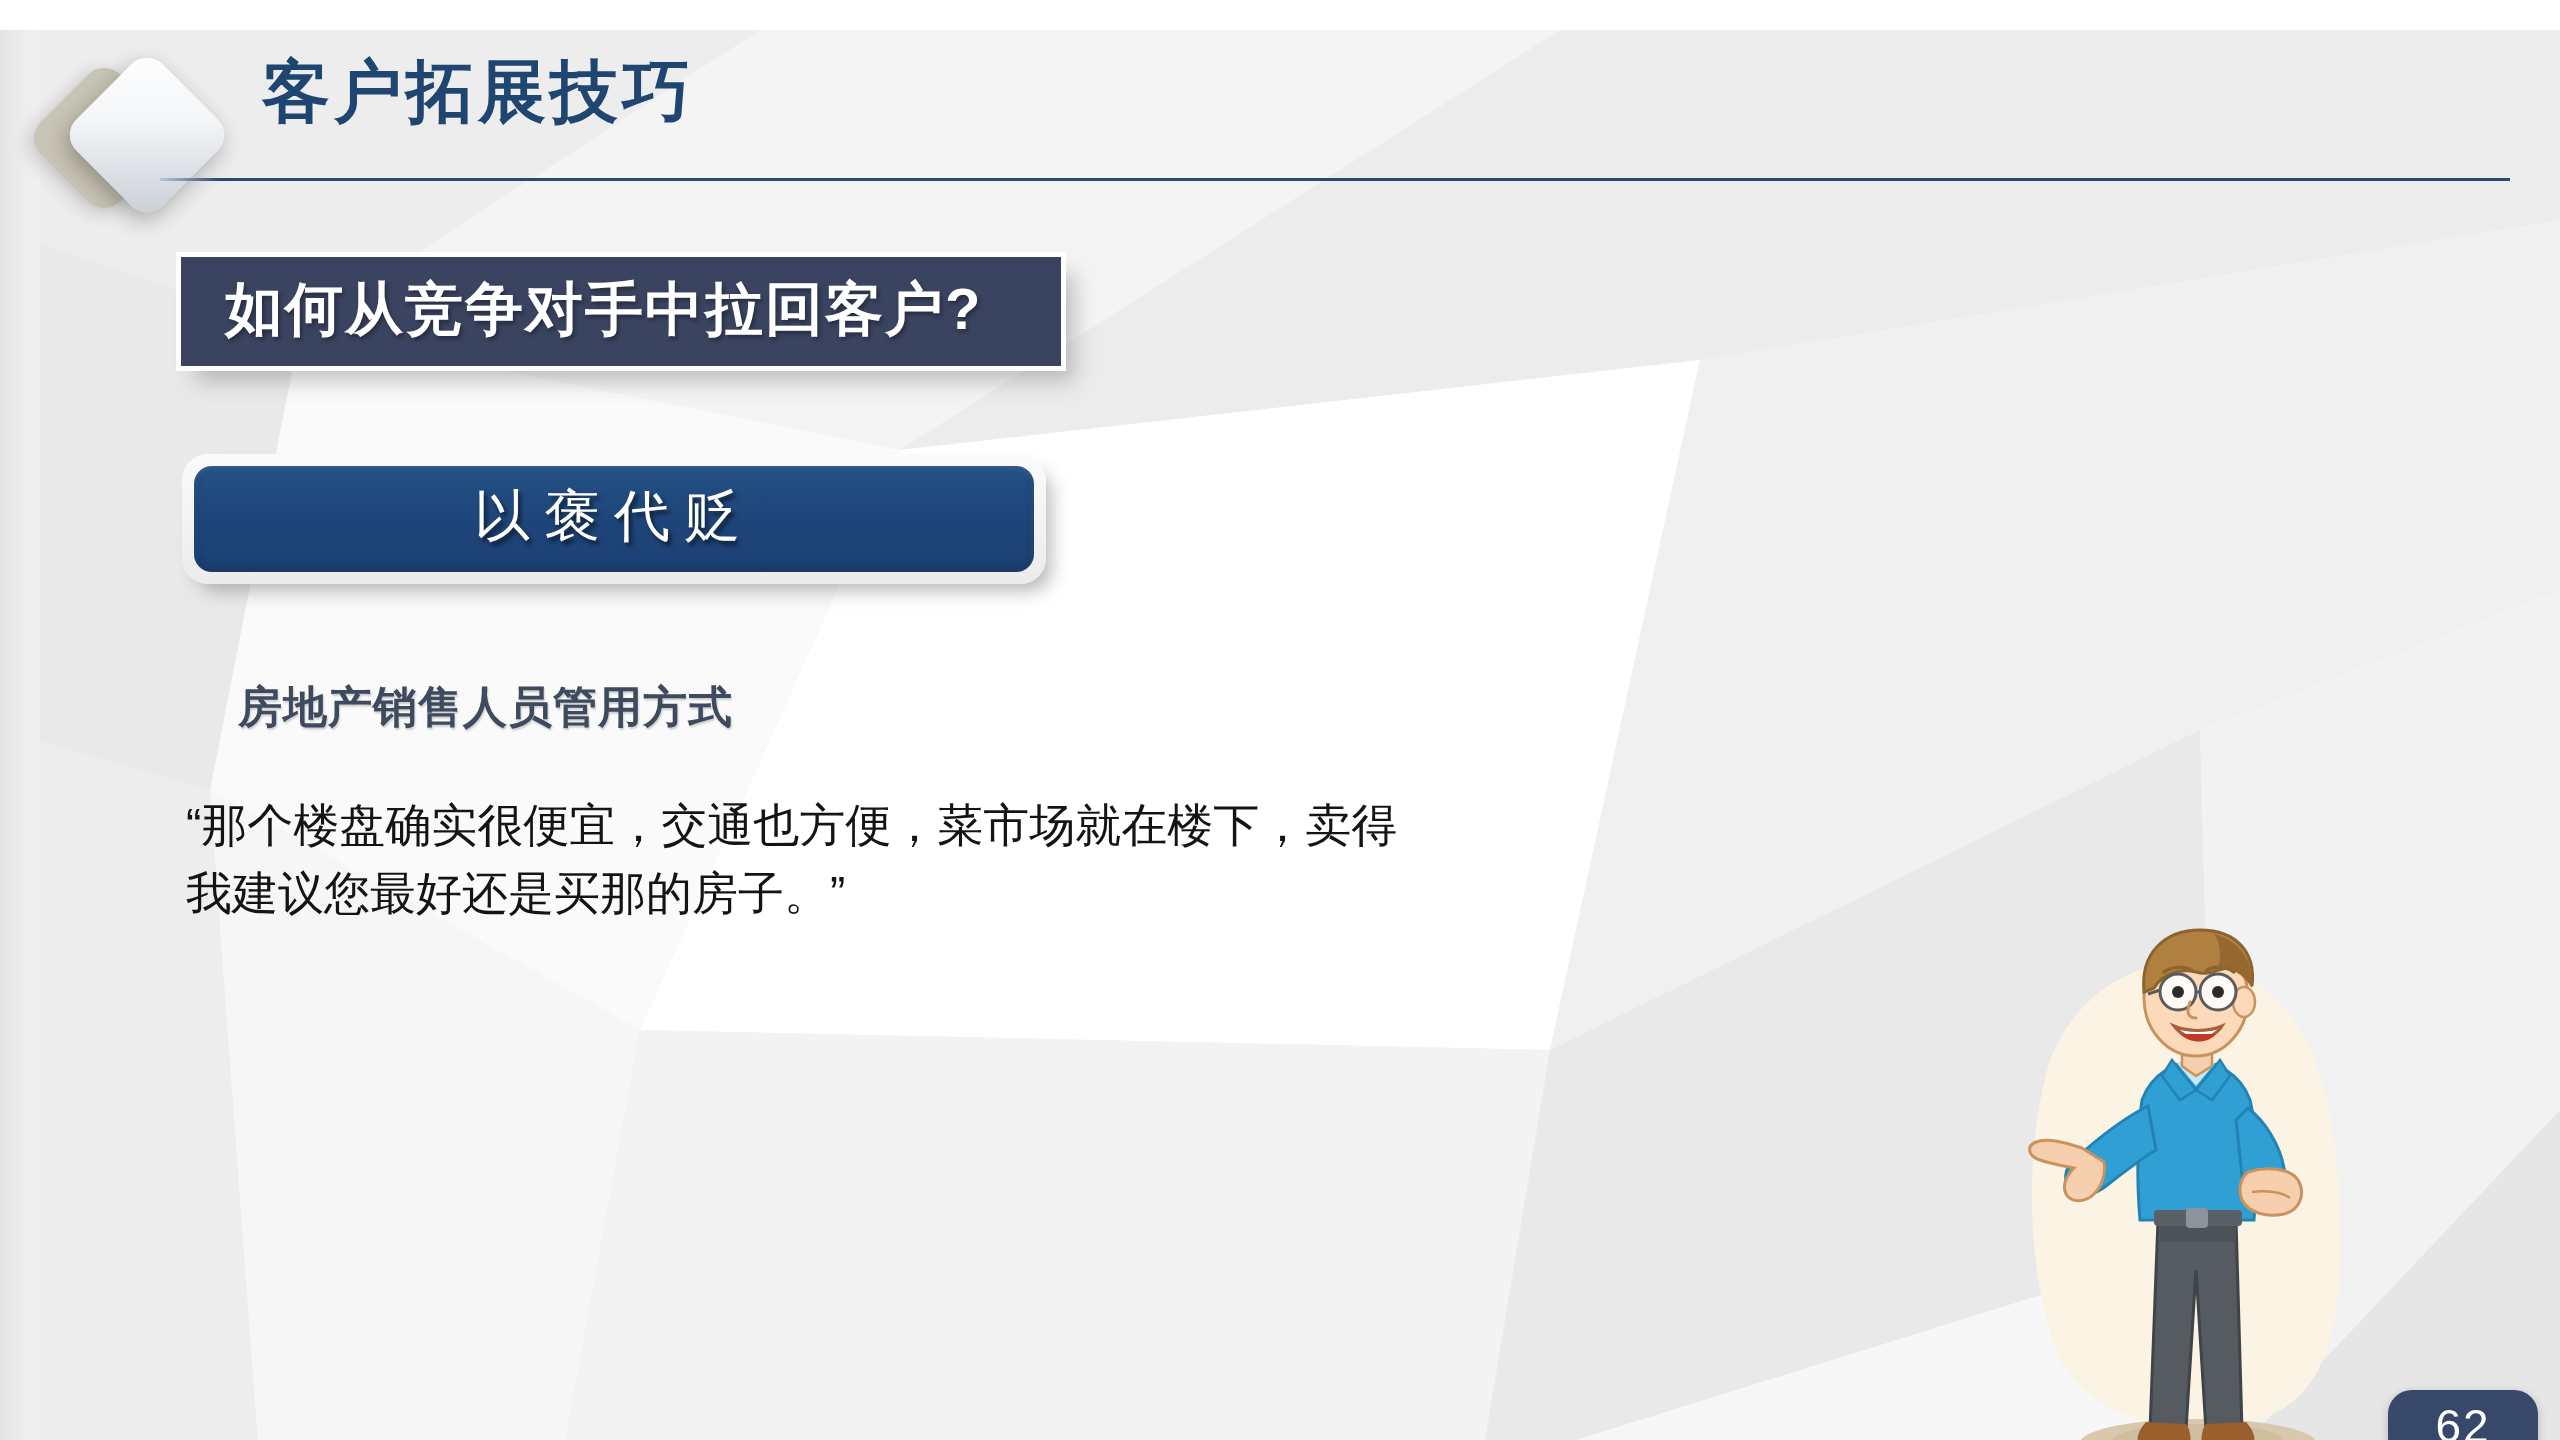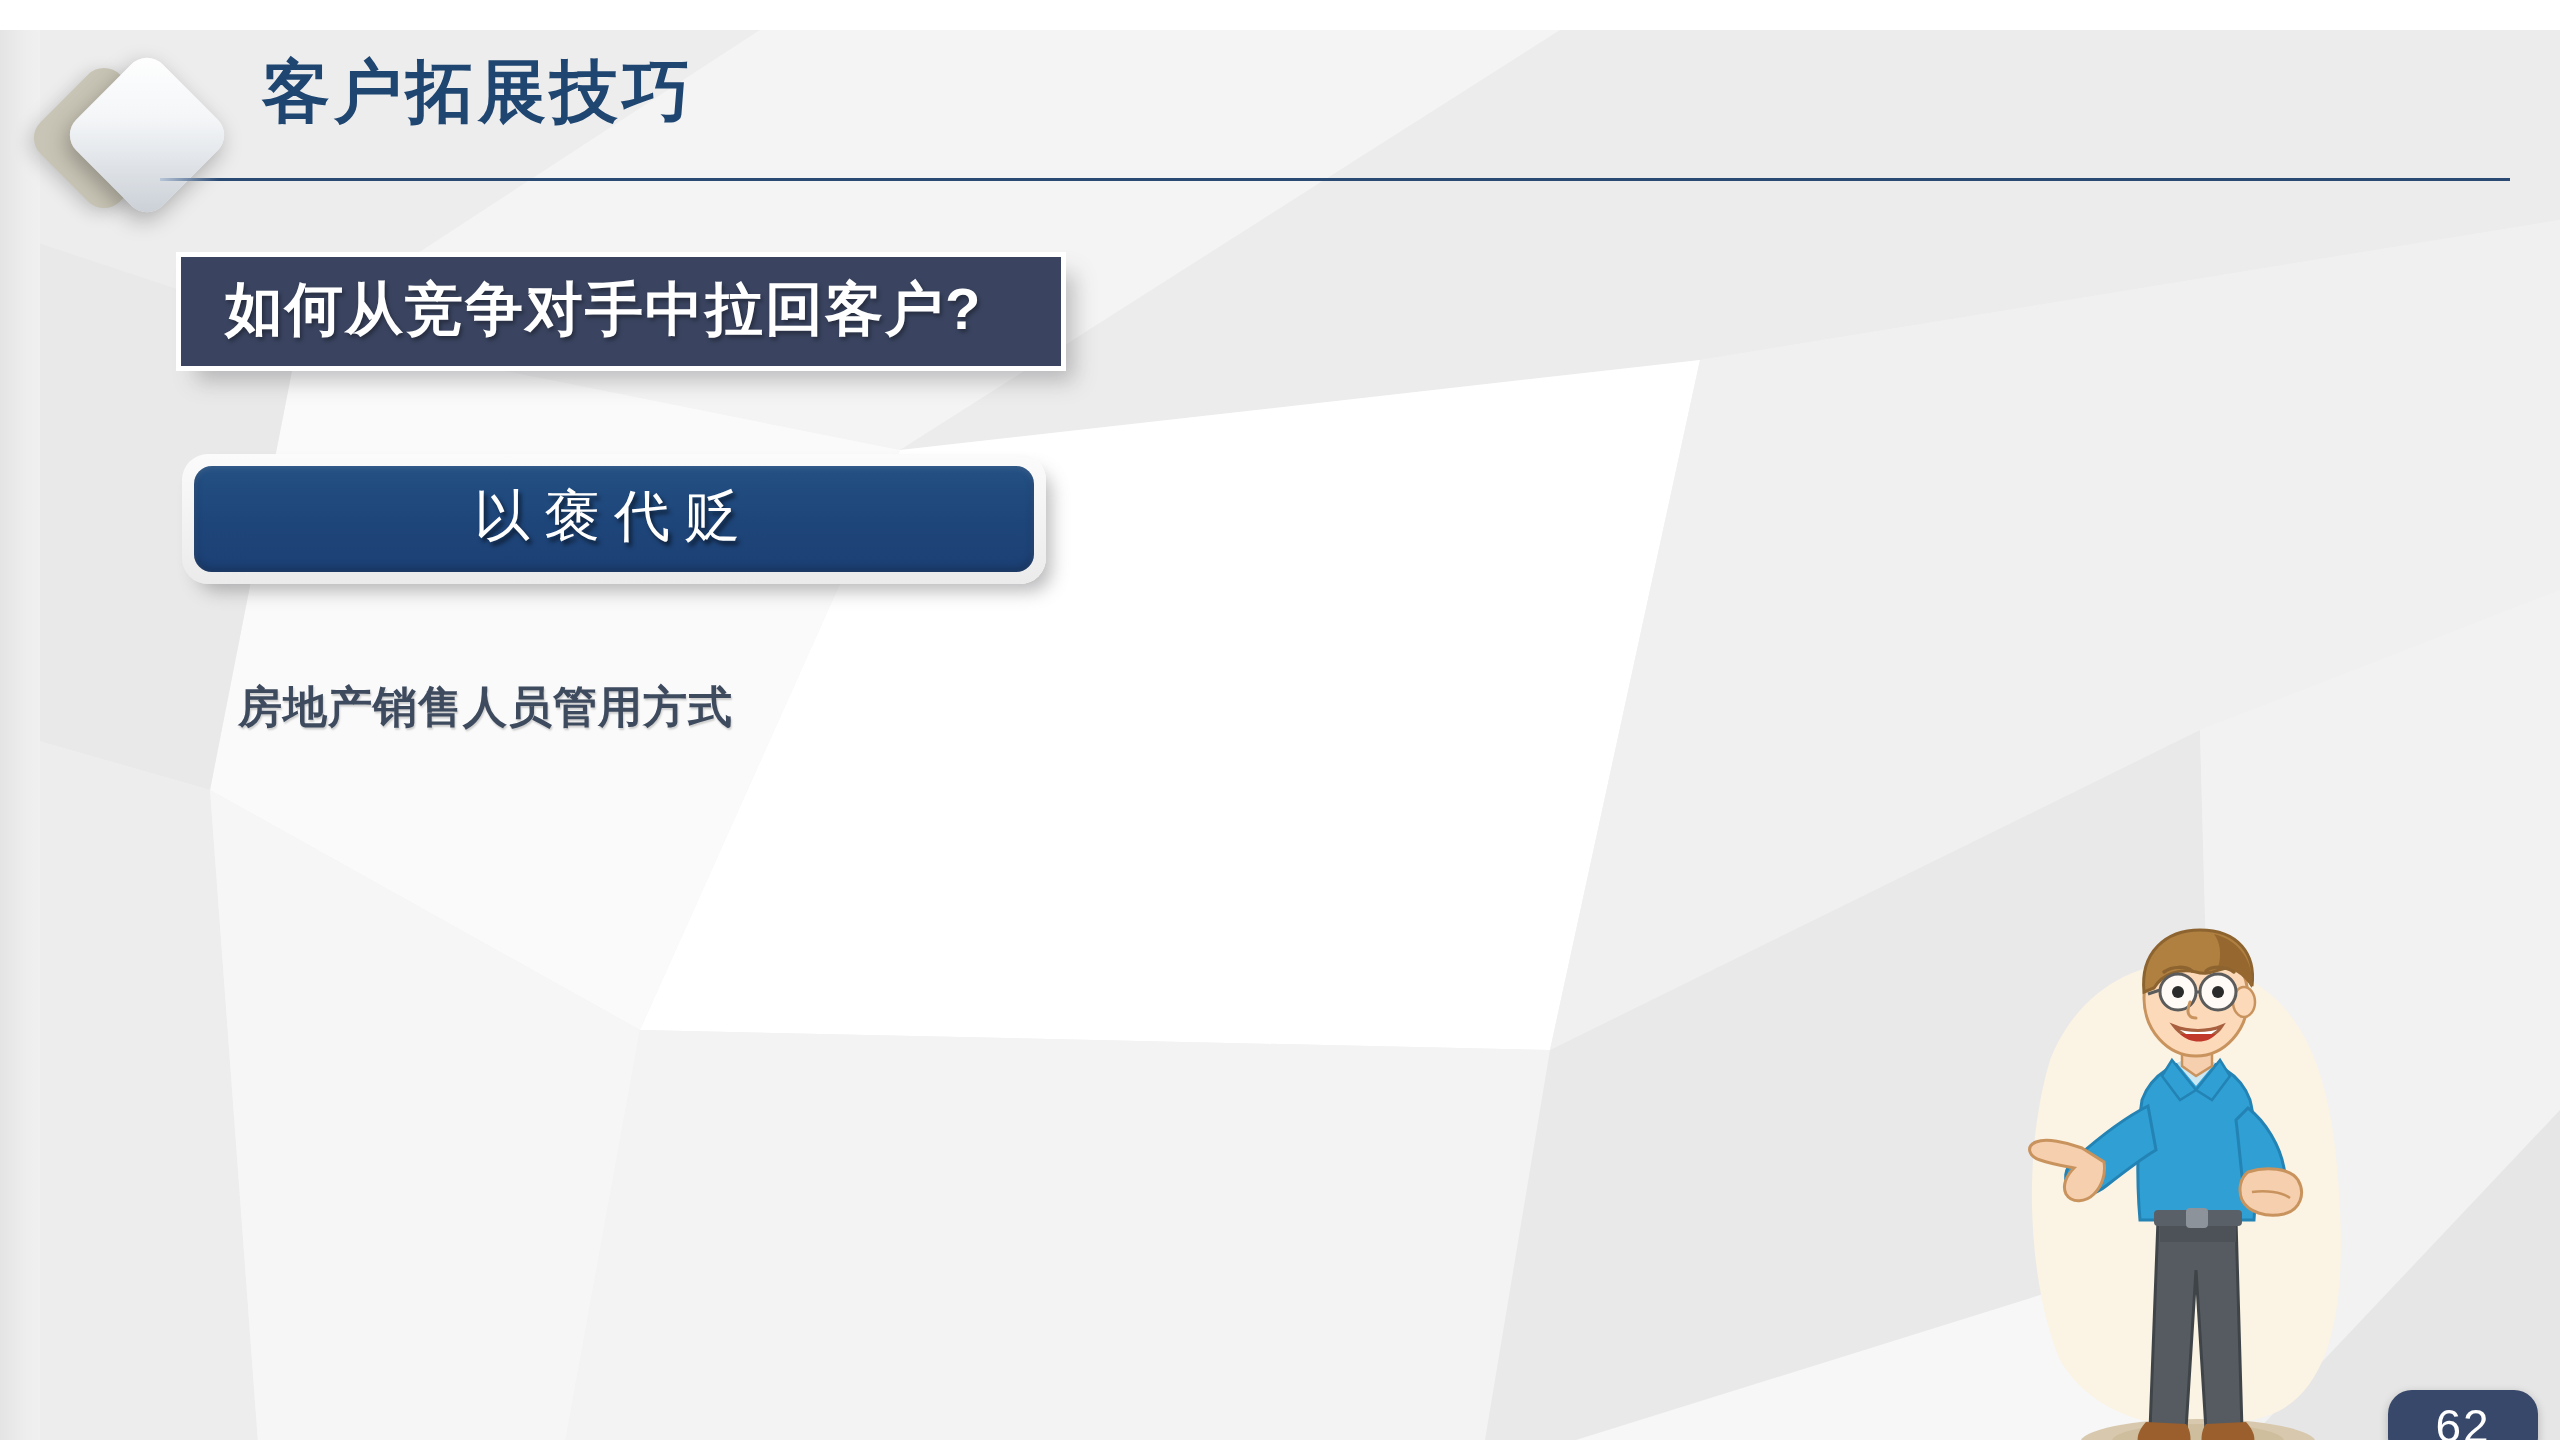--- a/index.html
+++ b/index.html
@@ -254,24 +254,26 @@
 
   <div class="pill-frame">
     <div class="pill">
       <span class="pill-text">以褒代贬</span>
     </div>
   </div>
 
   <div class="sub-heading">房地产销售人员管用方式</div>
 
   <div class="body-block">
-
-
-
-
+    <p class="body-line">“那个楼盘确实很便宜，交通也方便，菜市场就在楼下，卖得</p>
+
+
+
+
+    <p class="body-line">我建议您最好还是买那的房子。”</p>
   </div>
 
   <svg class="character" viewBox="0 0 420 560" preserveAspectRatio="xMidYMax meet">
 
     <path d="M60 150 C30 250 40 380 70 450 C110 520 210 530 280 505 C340 482 355 400 350 300
              C345 200 330 110 260 70 C190 30 95 60 60 150 Z" fill="#fbf3e3"></path>
 
     <ellipse cx="208" cy="533" rx="118" ry="24" fill="#d8c9ae"></ellipse>
     <ellipse cx="208" cy="531" rx="86" ry="17" fill="#c9b590" opacity=".55"></ellipse>
 

